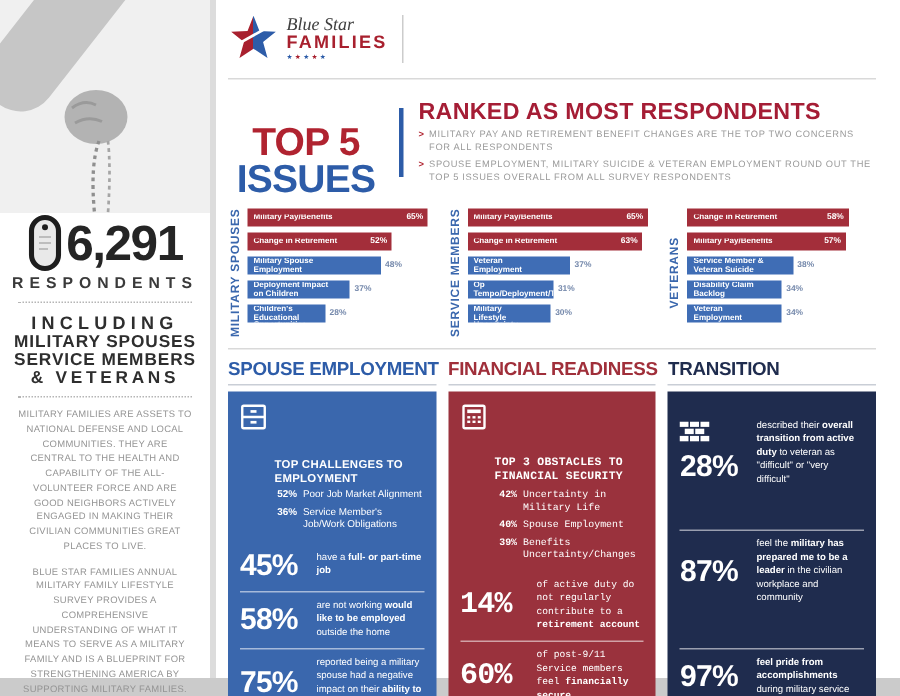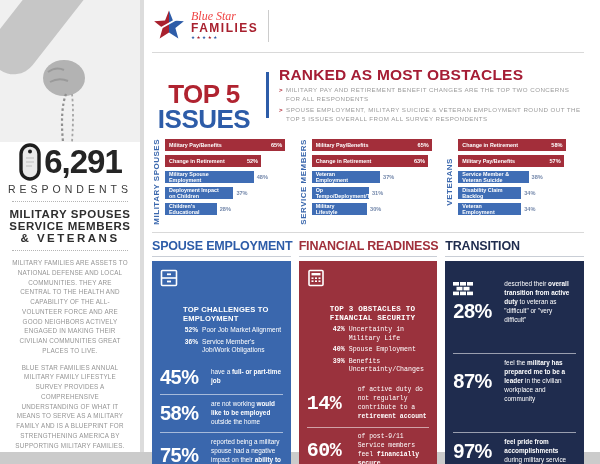--- a/index.html
+++ b/index.html
@@ -5,28 +5,28 @@
   html,body{margin:0;padding:0;width:600px;height:464px;overflow:hidden;
     font-family:"Liberation Sans","DejaVu Sans",sans-serif;background:#cbcbcb;}
   #infographic{position:absolute;left:0;top:0;width:600px;height:452px;background:#fff;}
 
   
   #sidebar{position:absolute;left:0;top:0;width:140px;height:452px;background:#fff;text-align:center;}
   #sidebar-rule{position:absolute;left:140px;top:0;width:4px;height:452px;background:#dcdcdc;}
   .photo{width:140px;height:142px;overflow:hidden;position:relative;}
   .num-row{display:flex;align-items:center;justify-content:center;margin-top:0px;gap:2px;text-align:center;}
   .big-number{font-size:33px;font-weight:bold;color:#252525;letter-spacing:-1px;}
-  .respondents{font-size:10.5px;font-weight:normal;color:#3a3a3a;letter-spacing:4px;margin-top:1px;}
+  .respondents{font-size:10.5px;font-weight:bold;color:#3a3a3a;letter-spacing:4px;margin-top:1px;}
   .dotted{border-top:1px dotted #b5b5b5;margin:6px 12px;}
   .including .l0{font-size:12px;font-weight:bold;color:#2e2e2e;letter-spacing:3.5px;}
   .including .l1,.including .l2{font-size:11.5px;font-weight:bold;color:#2e2e2e;letter-spacing:0.6px;}
   .including .l3{font-size:11.5px;font-weight:bold;color:#2e2e2e;letter-spacing:2.5px;}
   .side-para{font-size:6.3px;line-height:1.55;color:#949494;margin:7px 12px 0 12px;letter-spacing:0.2px;}
   .bsf-text{text-align:left;line-height:1;}
-  .bsf-line1{font-family:"Liberation Serif","DejaVu Serif",serif;font-style:italic;color:#ef4444;font-size:10px;}
+  .bsf-line1{font-family:"Liberation Serif","DejaVu Serif",serif;font-style:italic;color:#404040;font-size:10px;}
   .bsf-line2{color:#a8202e;font-weight:bold;font-size:10px;letter-spacing:1.5px;}
   .bsf-stars{font-size:4.5px;letter-spacing:1.5px;line-height:1.6;}
 
   
   #main{position:absolute;left:144px;top:0;width:448px;height:452px;padding:0 8px 0 8px;box-sizing:border-box;}
   .hdr{display:flex;align-items:center;height:52px;border-bottom:1px solid #d9d9d9;}
   .hdr-logo{display:flex;align-items:center;gap:5px;}
   .hdr-divider{width:1px;height:32px;background:#cccccc;margin:0 10px;}
   .banner{flex:1;background:#1f2c4e;color:#fff;font-weight:bold;font-size:10px;
     letter-spacing:1.4px;text-align:center;padding:7px 2px;white-space:nowrap;}
@@ -111,20 +111,21 @@
           <path d="M8,16 h8 M8,20 h8 M8,24 h6" stroke="#bdbdbd" stroke-width="1.2"></path>
         </svg>
       </span>
       <span class="big-number">6,291</span>
     </div>
     <div class="respondents">RESPONDENTS</div>
 
     <div class="dotted"></div>
 
     <div class="including">
+      <div class="l0">INCLUDING</div>
       <div class="l1">MILITARY SPOUSES</div>
       <div class="l2">SERVICE MEMBERS</div>
       <div class="l3">&amp; VETERANS</div>
     </div>
 
     <div class="dotted"></div>
 
     <div class="side-para">MILITARY FAMILIES ARE ASSETS TO NATIONAL DEFENSE AND LOCAL COMMUNITIES. THEY ARE CENTRAL TO THE HEALTH AND CAPABILITY OF THE ALL-VOLUNTEER FORCE AND ARE GOOD NEIGHBORS ACTIVELY ENGAGED IN MAKING THEIR CIVILIAN COMMUNITIES GREAT PLACES TO LIVE.</div>
     <div class="side-para">BLUE STAR FAMILIES ANNUAL MILITARY FAMILY LIFESTYLE SURVEY PROVIDES A COMPREHENSIVE UNDERSTANDING OF WHAT IT MEANS TO SERVE AS A MILITARY FAMILY AND IS A BLUEPRINT FOR STRENGTHENING AMERICA BY SUPPORTING MILITARY FAMILIES.</div>
 
@@ -156,21 +157,21 @@
       <div class="hdr-divider"></div>
     </div>
 
     <div class="top5-row">
       <div class="top5">
         <div class="w1">TOP 5</div>
         <div class="w2">ISSUES</div>
       </div>
       <div class="top5-rule"></div>
       <div class="ranked">
-        <div class="ranked-h">RANKED AS MOST OBSTACLES</div>
+        <div class="ranked-h">RANKED AS MOST RESPONDENTS</div>
         <div class="bullet">
           <span class="gt">&gt;</span>
           <span class="bt">MILITARY PAY AND RETIREMENT BENEFIT CHANGES ARE THE TOP TWO CONCERNS FOR ALL RESPONDENTS</span>
         </div>
         <div class="bullet">
           <span class="gt">&gt;</span>
           <span class="bt">SPOUSE EMPLOYMENT, MILITARY SUICIDE &amp; VETERAN EMPLOYMENT ROUND OUT THE TOP 5 ISSUES OVERALL FROM ALL SURVEY RESPONDENTS</span>
         </div>
       </div>
     </div>

